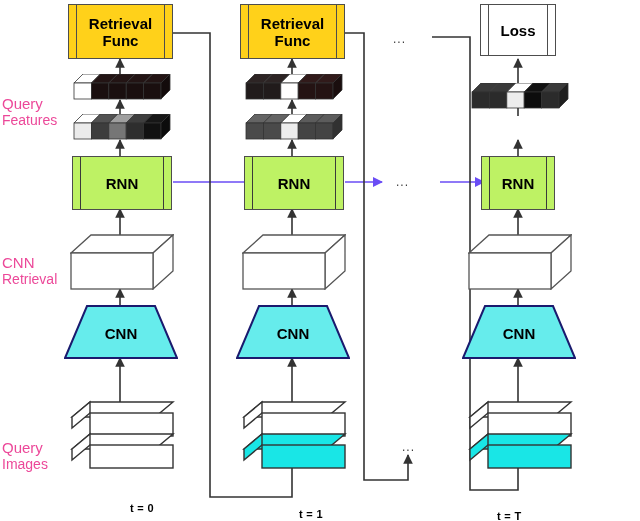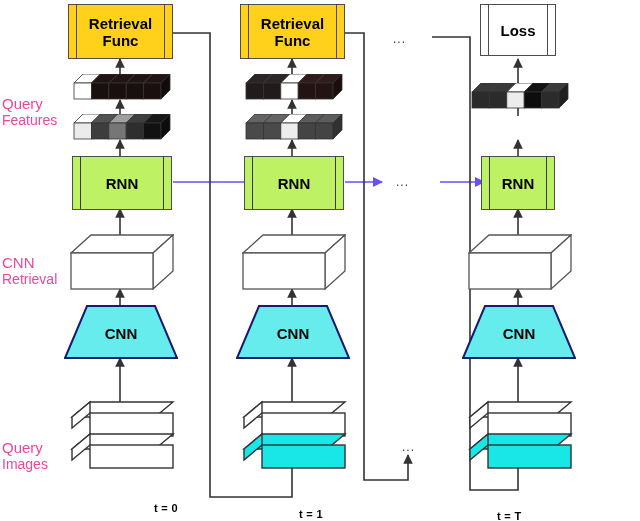--- a/index.html
+++ b/index.html
@@ -186,21 +186,21 @@
 
   <div class="cub" style="left:70px;top:432px;">
     <svg width="106" height="44" viewBox="0 0 106 44">
       <polygon points="2,17 20,2 103,2 85,17" fill="#fff" stroke="#333" stroke-width="1.4"></polygon>
       <polygon points="2,17 2,28 20,13 20,2" fill="#fff" stroke="#333" stroke-width="1.4"></polygon>
       <rect x="20" y="13" width="83" height="23" fill="#fff" stroke="#333" stroke-width="1.4"></rect>
     </svg>
 
   </div>
 
-  <div class="abs tlabel" style="left:112px;top:502px;padding-left:42px;">t = 0</div>
+  <div class="abs tlabel" style="left:88px;top:502px;padding-left:42px;">t = 0</div>
 
   <div class="pbox yellow" style="left:240px;top:4px;width:105px;height:55px;">
     <span class="bar l"></span>
     <span class="bar r"></span>
     <div class="txt">
       <span>Retrieval</span><br>
       <span>Func</span>
     </div>
   </div>
 

